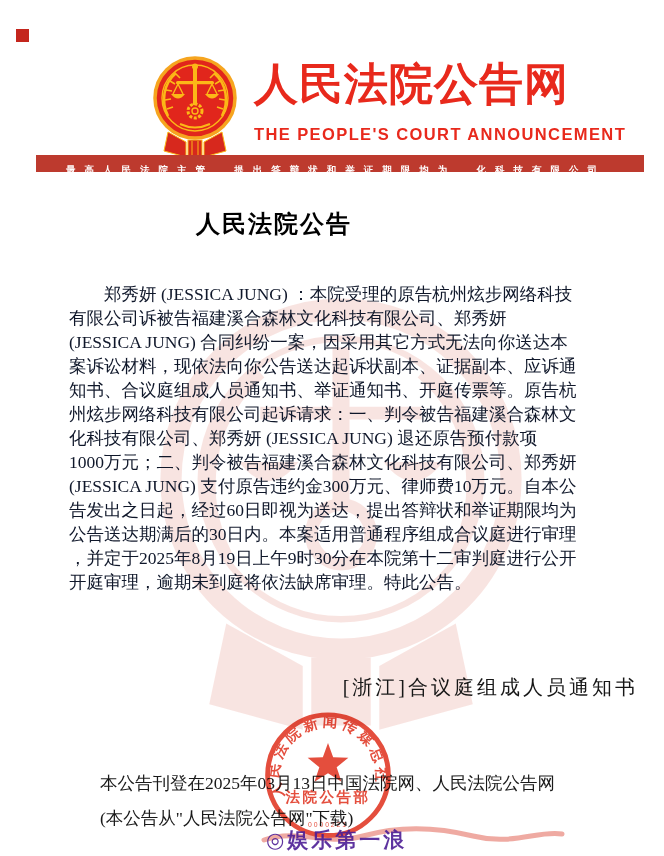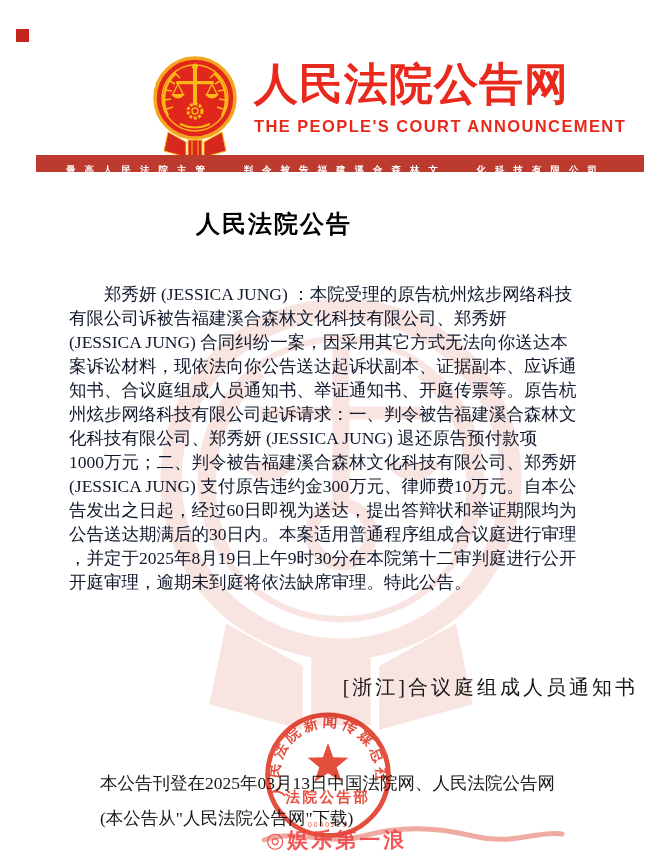--- a/index.html
+++ b/index.html
@@ -12,21 +12,21 @@
   
   .header { position:absolute; left:142px; top:54px; display:flex; align-items:flex-start; }
   .emblem { width:90px; height:104px; flex:0 0 auto; }
   .head-text { margin-left:14px; padding-top:6px; }
   .site-title {
     font-family:"Liberation Sans","DejaVu Sans",sans-serif;
     font-weight:bold; font-size:44px; line-height:48px; color:#e8291c; letter-spacing:1px;
   }
   .site-subtitle {
     font-family:"Liberation Sans","DejaVu Sans",sans-serif;
-    font-weight:bold; font-size:16.5px; color:#e8291c; letter-spacing:1.4px; margin-top:9px; white-space:nowrap;
+    font-weight:bold; font-size:16.5px; color:#e8291c; letter-spacing:1.4px; margin-top:17px; white-space:nowrap;
   }
 
   
   .banner {
     position:absolute; left:28px; top:155px; width:608px; height:17px;
     background:#bd3a2e; display:flex; align-items:center; justify-content:space-between;
     padding:14px 38px 0 30px;
   }
   .banner span {
     font-family:"Liberation Sans","DejaVu Sans",sans-serif;
@@ -56,21 +56,21 @@
 
   
   .footer-line1 { position:absolute; left:92px; top:771px; font-size:17.5px; color:#191919; }
   .footer-line2 { position:absolute; left:92px; top:806px; font-size:17.5px; color:#191919; }
 
   
   .wave-svg { position:absolute; left:250px; top:818px; width:310px; height:34px; pointer-events:none; }
   .watermark {
     position:absolute; left:258px; top:826px;
     font-family:"Liberation Sans","DejaVu Sans",sans-serif;
-    font-weight:bold; font-size:21px; color:#ef4444; letter-spacing:3px; opacity:.9;
+    font-weight:bold; font-size:21px; color:#4c1d95; letter-spacing:3px; opacity:.9;
   }
 </style>
 </head>
 <body>
 
 <div class="page">
 
   <div class="corner-mark"></div>
 
   <svg class="bg-emblem" viewBox="0 0 90 104">
@@ -124,21 +124,21 @@
       <path d="M30 70 Q45 77 60 70" stroke="#fcb817" stroke-width="2" fill="none"></path>
     </svg>
     <div class="head-text">
       <div class="site-title">人民法院公告网</div>
       <div class="site-subtitle">THE PEOPLE'S COURT ANNOUNCEMENT</div>
     </div>
   </div>
 
   <div class="banner">
     <span>最高人民法院主管</span>
-    <span>判令被告福建溪合森林文</span>
+    <span>提出答辩状和举证期限均为</span>
     <span>化科技有限公司</span>
   </div>
 
   <div class="doc-title">人民法院公告</div>
 
   <div class="doc-body">　　郑秀妍 (JESSICA JUNG) ：本院受理的原告杭州炫步网络科技
 有限公司诉被告福建溪合森林文化科技有限公司、郑秀妍
 (JESSICA JUNG) 合同纠纷一案，因采用其它方式无法向你送达本
 案诉讼材料，现依法向你公告送达起诉状副本、证据副本、应诉通
 知书、合议庭组成人员通知书、举证通知书、开庭传票等。原告杭

